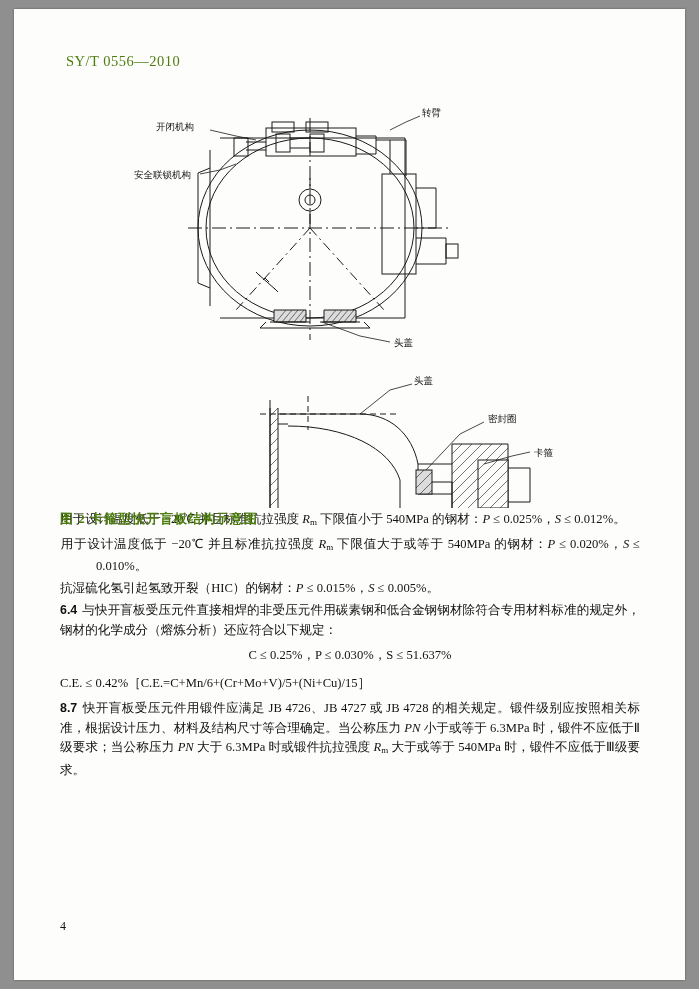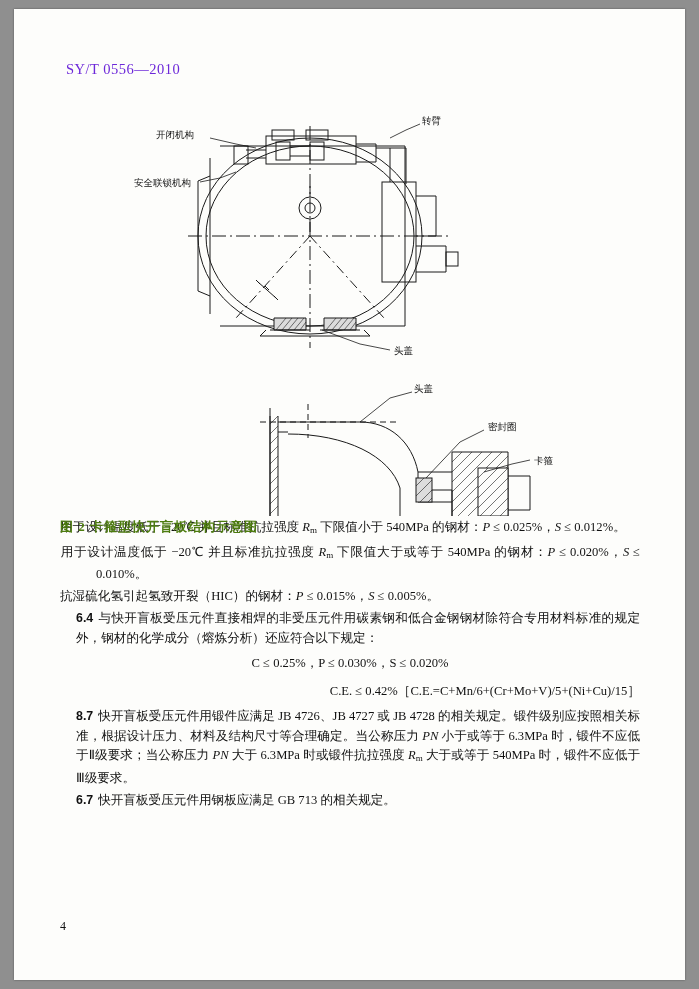--- a/index.html
+++ b/index.html
@@ -19,22 +19,22 @@
   }
   .inner{
     position:absolute;
     left:46px;top:36px;
     width:580px;height:900px;
   }
   .header{
     font-family:"Liberation Serif", serif;
     font-size:14.5px;
     letter-spacing:.5px;
-    color:#6d28d9;
-    margin:16px 0 4px 6px;
+    color:#4d7c0f;
+    margin:8px 0 4px 6px;
   }
   
   .figure{
     position:relative;
     width:580px;height:430px;
     margin-top:8px;
   }
   .figure svg{display:block;}
   .figcap{
     font-size:13px;
@@ -54,35 +54,35 @@
     margin:2px 0 0 0;
     padding-left:34px;
     text-indent:0;
   }
   .item .lbl{
     display:inline-block;
     width:26px;
     margin-left:-26px;
   }
   .clause{
-    margin:3px 0 0 16px;
+    margin:3px 0 0 0;
     padding-left:0;
   }
   .clause .num{
     font-weight:bold;
     font-family:"Liberation Sans", sans-serif;
     font-size:12.4px;
     margin-right:5px;
   }
   .center{
     text-align:center;
     margin:6px 0 4px 0;
   }
   .center2{
-    text-align:right;
+    text-align:left;
     margin:8px 0 6px 0;
   }
   i{font-style:italic;}
   .sub{font-size:9px;vertical-align:-2px;}
   .pagenum{
     position:absolute;
     left:46px;bottom:46px;
     font-size:12px;
     color:#111;
   }
@@ -225,30 +225,27 @@
       </p>
 
       <p class="item hang">
         <span class="lbl">e )</span>抗湿硫化氢引起氢致开裂（HIC）的钢材：<i>P</i> ≤ 0.015%，<i>S</i> ≤ 0.005%。
       </p>
 
       <p class="clause">
         <span class="num">6.4</span><span>与快开盲板受压元件直接相焊的非受压元件用碳素钢和低合金钢钢材除符合专用材料标准的规定外，钢材的化学成分（熔炼分析）还应符合以下规定：</span>
       </p>
 
-      <p class="center">C ≤ 0.25%，P ≤ 0.030%，S ≤ 0.020%</p>
+      <p class="center">C ≤ 0.25%，P ≤ 0.030%，S ≤ 51.637%</p>
       <p class="center2">C.E. ≤ 0.42%［C.E.=C+Mn/6+(Cr+Mo+V)/5+(Ni+Cu)/15］</p>
 
 
       <p class="clause">
         <span class="num">8.7</span>快开盲板受压元件用锻件应满足 JB 4726、JB 4727 或 JB 4728 的相关规定。锻件级别应按照相关标准，根据设计压力、材料及结构尺寸等合理确定。当公称压力 <i>PN</i> 小于或等于 6.3MPa 时，锻件不应低于Ⅱ级要求；当公称压力 <i>PN</i> 大于 6.3MPa 时或锻件抗拉强度 <i>R</i><span class="sub">m</span> 大于或等于 540MPa 时，锻件不应低于Ⅲ级要求。
       </p>
 
-      <p class="clause">
-        <span class="num">6.7</span><span>快开盲板受压元件用钢板应满足 GB 713 的相关规定。</span>
-      </p>
 
 
     </div>
   </div>
 
   <div class="pagenum">4</div>
 </div>
 
 </body></html>

